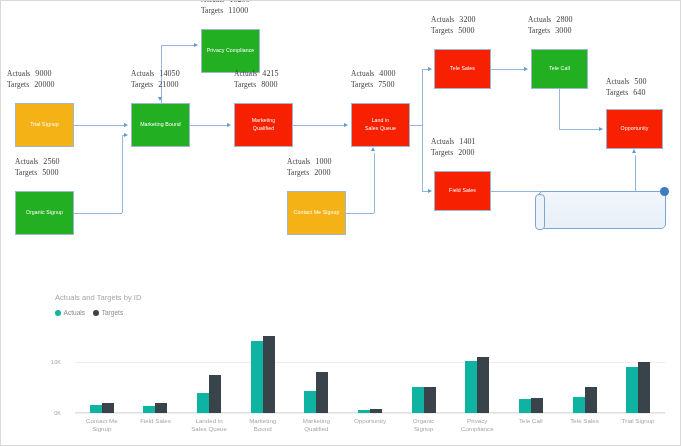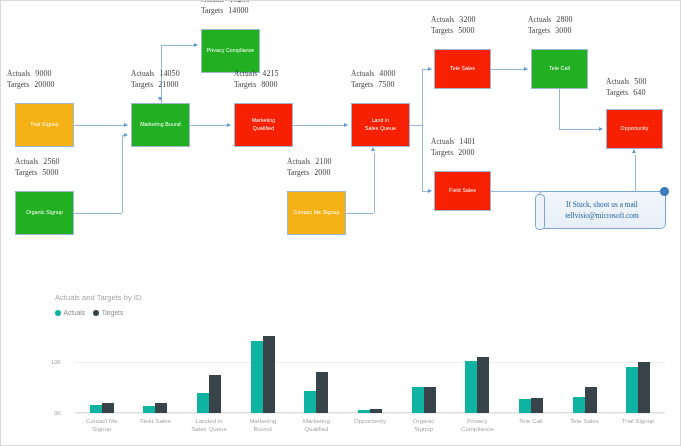--- a/index.html
+++ b/index.html
@@ -129,35 +129,35 @@
         </div>
         <div class="stat" style="left: 130px; top: 68px;">
           <div><span class="k">Actuals</span><span class="v">14050</span></div>
           <div style="margin-top:2px"><span class="k">Targets</span><span class="v">21000</span></div>
         </div>
         <div class="node green" style="left: 130px; top: 102px; width: 59px; height: 44px;">
           <span style="white-space: pre-line;">Marketing Bound</span>
         </div>
         <div class="stat" style="left: 200px; top: -6px;">
           <div><span class="k">Actuals</span><span class="v">10200</span></div>
-          <div style="margin-top:2px"><span class="k">Targets</span><span class="v">14000</span></div>
+          <div style="margin-top:2px"><span class="k">Targets</span><span class="v">11000</span></div>
         </div>
         <div class="node green" style="left: 200px; top: 28px; width: 59px; height: 44px;">
           <span style="white-space: pre-line;">Privacy Compliance</span>
         </div>
         <div class="stat" style="left: 233px; top: 68px;">
           <div><span class="k">Actuals</span><span class="v">4215</span></div>
           <div style="margin-top:2px"><span class="k">Targets</span><span class="v">8000</span></div>
         </div>
         <div class="node red" style="left: 233px; top: 102px; width: 59px; height: 44px;">
           <span style="white-space: pre-line;">Marketing
 Qualified</span>
         </div>
         <div class="stat" style="left: 286px; top: 156px;">
-          <div><span class="k">Actuals</span><span class="v">2100</span></div>
+          <div><span class="k">Actuals</span><span class="v">1000</span></div>
           <div style="margin-top:2px"><span class="k">Targets</span><span class="v">2000</span></div>
         </div>
         <div class="node amber" style="left: 286px; top: 190px; width: 59px; height: 44px;">
           <span style="white-space: pre-line;">Contact Me Signup</span>
         </div>
         <div class="stat" style="left: 350px; top: 68px;">
           <div><span class="k">Actuals</span><span class="v">4000</span></div>
           <div style="margin-top:2px"><span class="k">Targets</span><span class="v">7500</span></div>
         </div>
         <div class="node red" style="left: 350px; top: 102px; width: 59px; height: 44px;">
@@ -190,24 +190,20 @@
           <div style="margin-top:2px"><span class="k">Targets</span><span class="v">640</span></div>
         </div>
         <div class="node red" style="left: 605px; top: 108px; width: 57px; height: 40px;">
           <span style="white-space: pre-line;">Opportunity</span>
         </div>
       </div>
 
     <div id="callout">
       <div class="spine"></div>
       <div class="dot"></div>
-      <div class="ctext">
-        <span>If Stuck, shoot us a mail</span><br>
-        <span>tellvisio@microsoft.com</span>
-      </div>
     </div>
   </div>
 
   <div id="chart">
     <div class="ctitle">Actuals and Targets by ID</div>
     <div class="legend" id="chart-legend">
         <div class="li">
           <span class="sw" style="background: rgb(15, 179, 161);"></span>
           <span class="lb">Actuals</span>
         </div>

